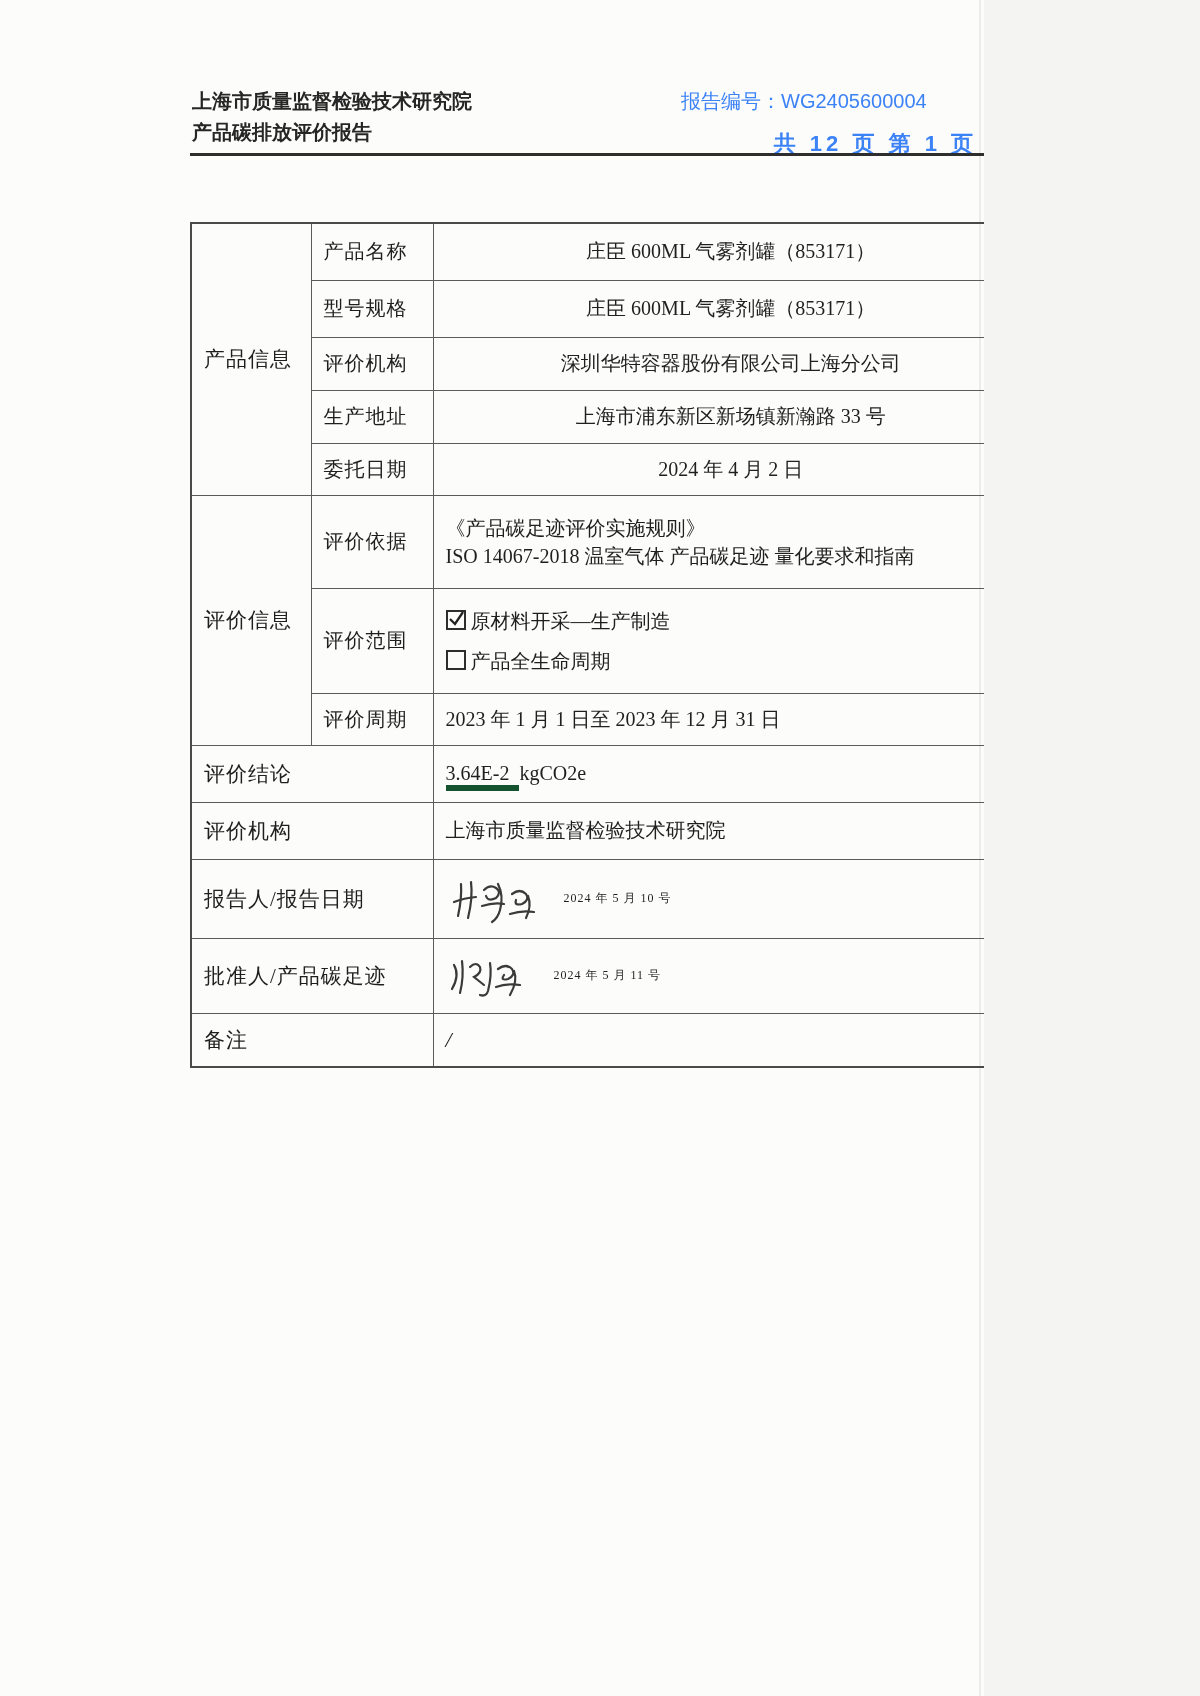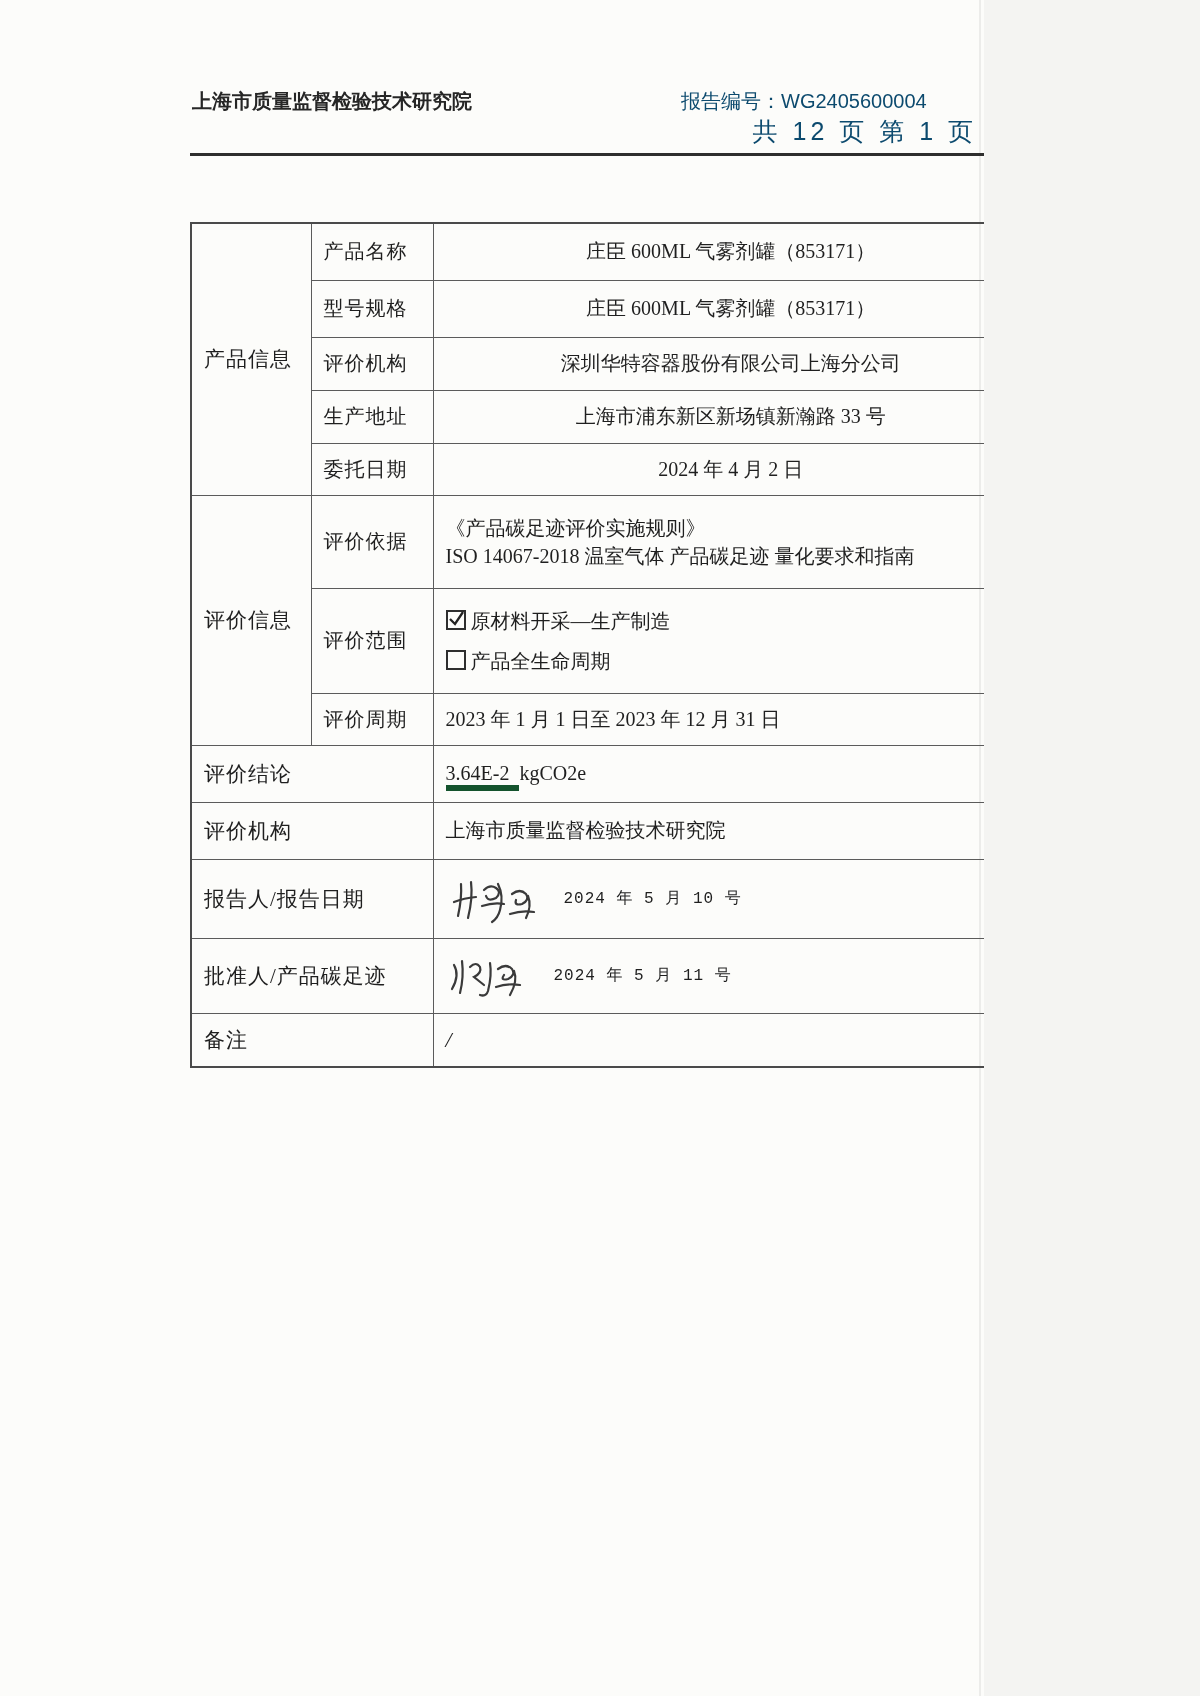--- a/index.html
+++ b/index.html
@@ -15,26 +15,26 @@
   }
   
   .hdr-left{
     position:absolute;left:192px;top:86px;
     font-family:"Liberation Sans","DejaVu Sans",sans-serif;
     font-weight:600;font-size:20px;line-height:31px;color:#262626;
   }
   .hdr-right{
     position:absolute;left:681px;top:88px;width:320px;
     font-family:"Liberation Sans","DejaVu Sans",sans-serif;
-    color:#0c4a6e;
+    color:#3b82f6;
   }
   .hdr-right .line1{font-size:20px;font-weight:500;}
   .hdr-right .line2{
-    font-size:25px;margin-top:0;text-align:right;
-    padding-right:24px;letter-spacing:4px;font-weight:400;
+    font-size:22px;margin-top:14px;text-align:right;
+    padding-right:24px;letter-spacing:4px;font-weight:700;
   }
   .hdr-rule{
     position:absolute;left:190px;top:153px;width:848px;height:3px;
     background:#2e2e2e;
   }
   
   .tbl-wrap{position:absolute;left:190px;top:222px;width:838px;}
   table.doc{
     border-collapse:collapse;table-layout:fixed;width:838px;
     font-size:20px;color:#1f1f1f;
@@ -57,38 +57,39 @@
     border:2px solid #2e2e2e;vertical-align:-2px;margin-right:5px;
     position:relative;background:transparent;
   }
   .cb svg{position:absolute;left:-1px;top:-2px;}
   .u{
     border-bottom:6px solid #14532d;
     padding-right:10px;padding-bottom:1px;
   }
   .sig{display:inline-block;vertical-align:middle;margin-right:18px;}
   .sig svg{display:block;}
-  .sig-date{display:inline-block;vertical-align:middle;font-size:16px;letter-spacing:1px;font-family:Liberation Mono, monospace;}
+  .sig-date{display:inline-block;vertical-align:middle;font-size:12px;letter-spacing:1px;}
   .remark-val{font-size:22px;font-style:italic;}
   
   .edge-mark{position:absolute;left:1168px;top:1088px;opacity:.6;}
   .edge-line{
     position:absolute;right:3px;top:0;width:2px;height:1696px;
     background:#ececea;
   }
 </style>
 </head>
 <body>
 
 <div class="page">
 
   <div class="edge-line"></div>
 
   <div class="hdr-left">
     <div>上海市质量监督检验技术研究院</div>
+    <div>产品碳排放评价报告</div>
   </div>
   <div class="hdr-right">
     <div class="line1">报告编号：WG2405600004</div>
     <div class="line2">共 12 页 第 1 页</div>
   </div>
   <div class="hdr-rule"></div>
 
   <div class="tbl-wrap">
     <table class="doc">
       <colgroup>

